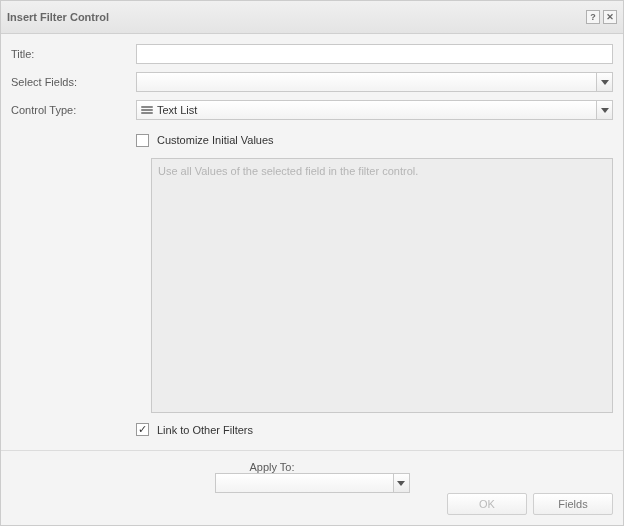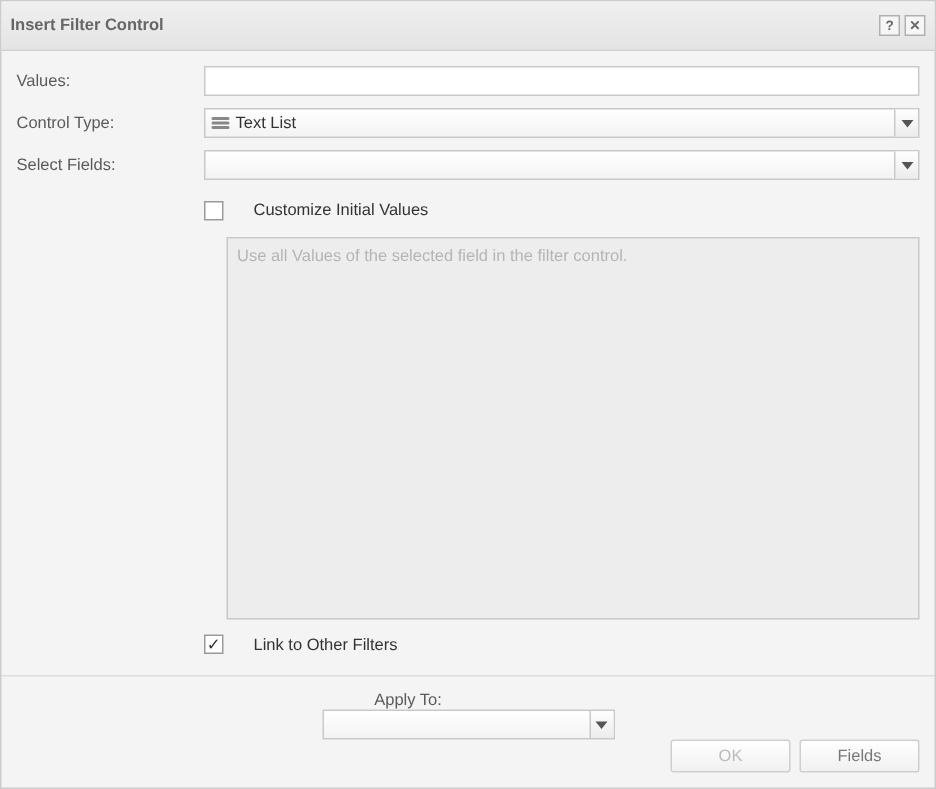--- a/index.html
+++ b/index.html
@@ -94,21 +94,21 @@
     border-top: 5px solid #555;
   }
   .textlist-icon {
     width: 12px; height: 8px;
     display: flex; flex-direction: column; justify-content: space-between;
   }
   .textlist-icon span {
     display:block; width:100%; height:2px; background:#888; border-radius:1px;
   }
   .check-row {
-    display: flex; align-items: center; gap: 20px;
+    display: flex; align-items: center; gap: 8px;
   }
   .checkbox {
     width: 13px; height: 13px;
     border: 1px solid #999;
     background: #fff;
     display: flex; align-items: center; justify-content: center;
     font-size: 11px; color: #333;
     cursor: pointer;
   }
   .mid-area {
@@ -170,23 +170,37 @@
 
   <div class="titlebar">
     <span class="title">Insert Filter Control</span>
     <span class="ctrl">?</span>
     <span class="ctrl">✕</span>
   </div>
 
   <div class="body">
 
     <div class="row">
-      <div class="label-col">Values:</div>
+      <div class="label-col">Title:</div>
       <div class="field-col">
         <input class="text" type="text" value="" style="">
+      </div>
+    </div>
+
+    <div class="row">
+      <div class="label-col">Select Fields:</div>
+      <div class="field-col">
+        <div class="combo">
+          <div class="combo-content">
+            <span></span>
+          </div>
+          <div class="combo-arrow">
+              <div class="tri-down"></div>
+            </div>
+        </div>
       </div>
     </div>
 
     <div class="row">
       <div class="label-col">Control Type:</div>
       <div class="field-col">
         <div class="combo">
           <div class="combo-content">
             <span class="textlist-icon">
                 <span></span>
@@ -195,34 +209,20 @@
               </span>
             <span>Text List</span>
           </div>
           <div class="combo-arrow">
               <div class="tri-down"></div>
             </div>
         </div>
       </div>
     </div>
 
-    <div class="row">
-      <div class="label-col">Select Fields:</div>
-      <div class="field-col">
-        <div class="combo">
-          <div class="combo-content">
-            <span></span>
-          </div>
-          <div class="combo-arrow">
-              <div class="tri-down"></div>
-            </div>
-        </div>
-      </div>
-    </div>
-
     <div class="mid-area">
       <div class="mid-top">
         <div class="check-row">
           <div class="checkbox"></div>
           <span>Customize Initial Values</span>
         </div>
       </div>
 
       <div class="big-text">
         <span>Use all Values of the selected field in the filter control.</span>

